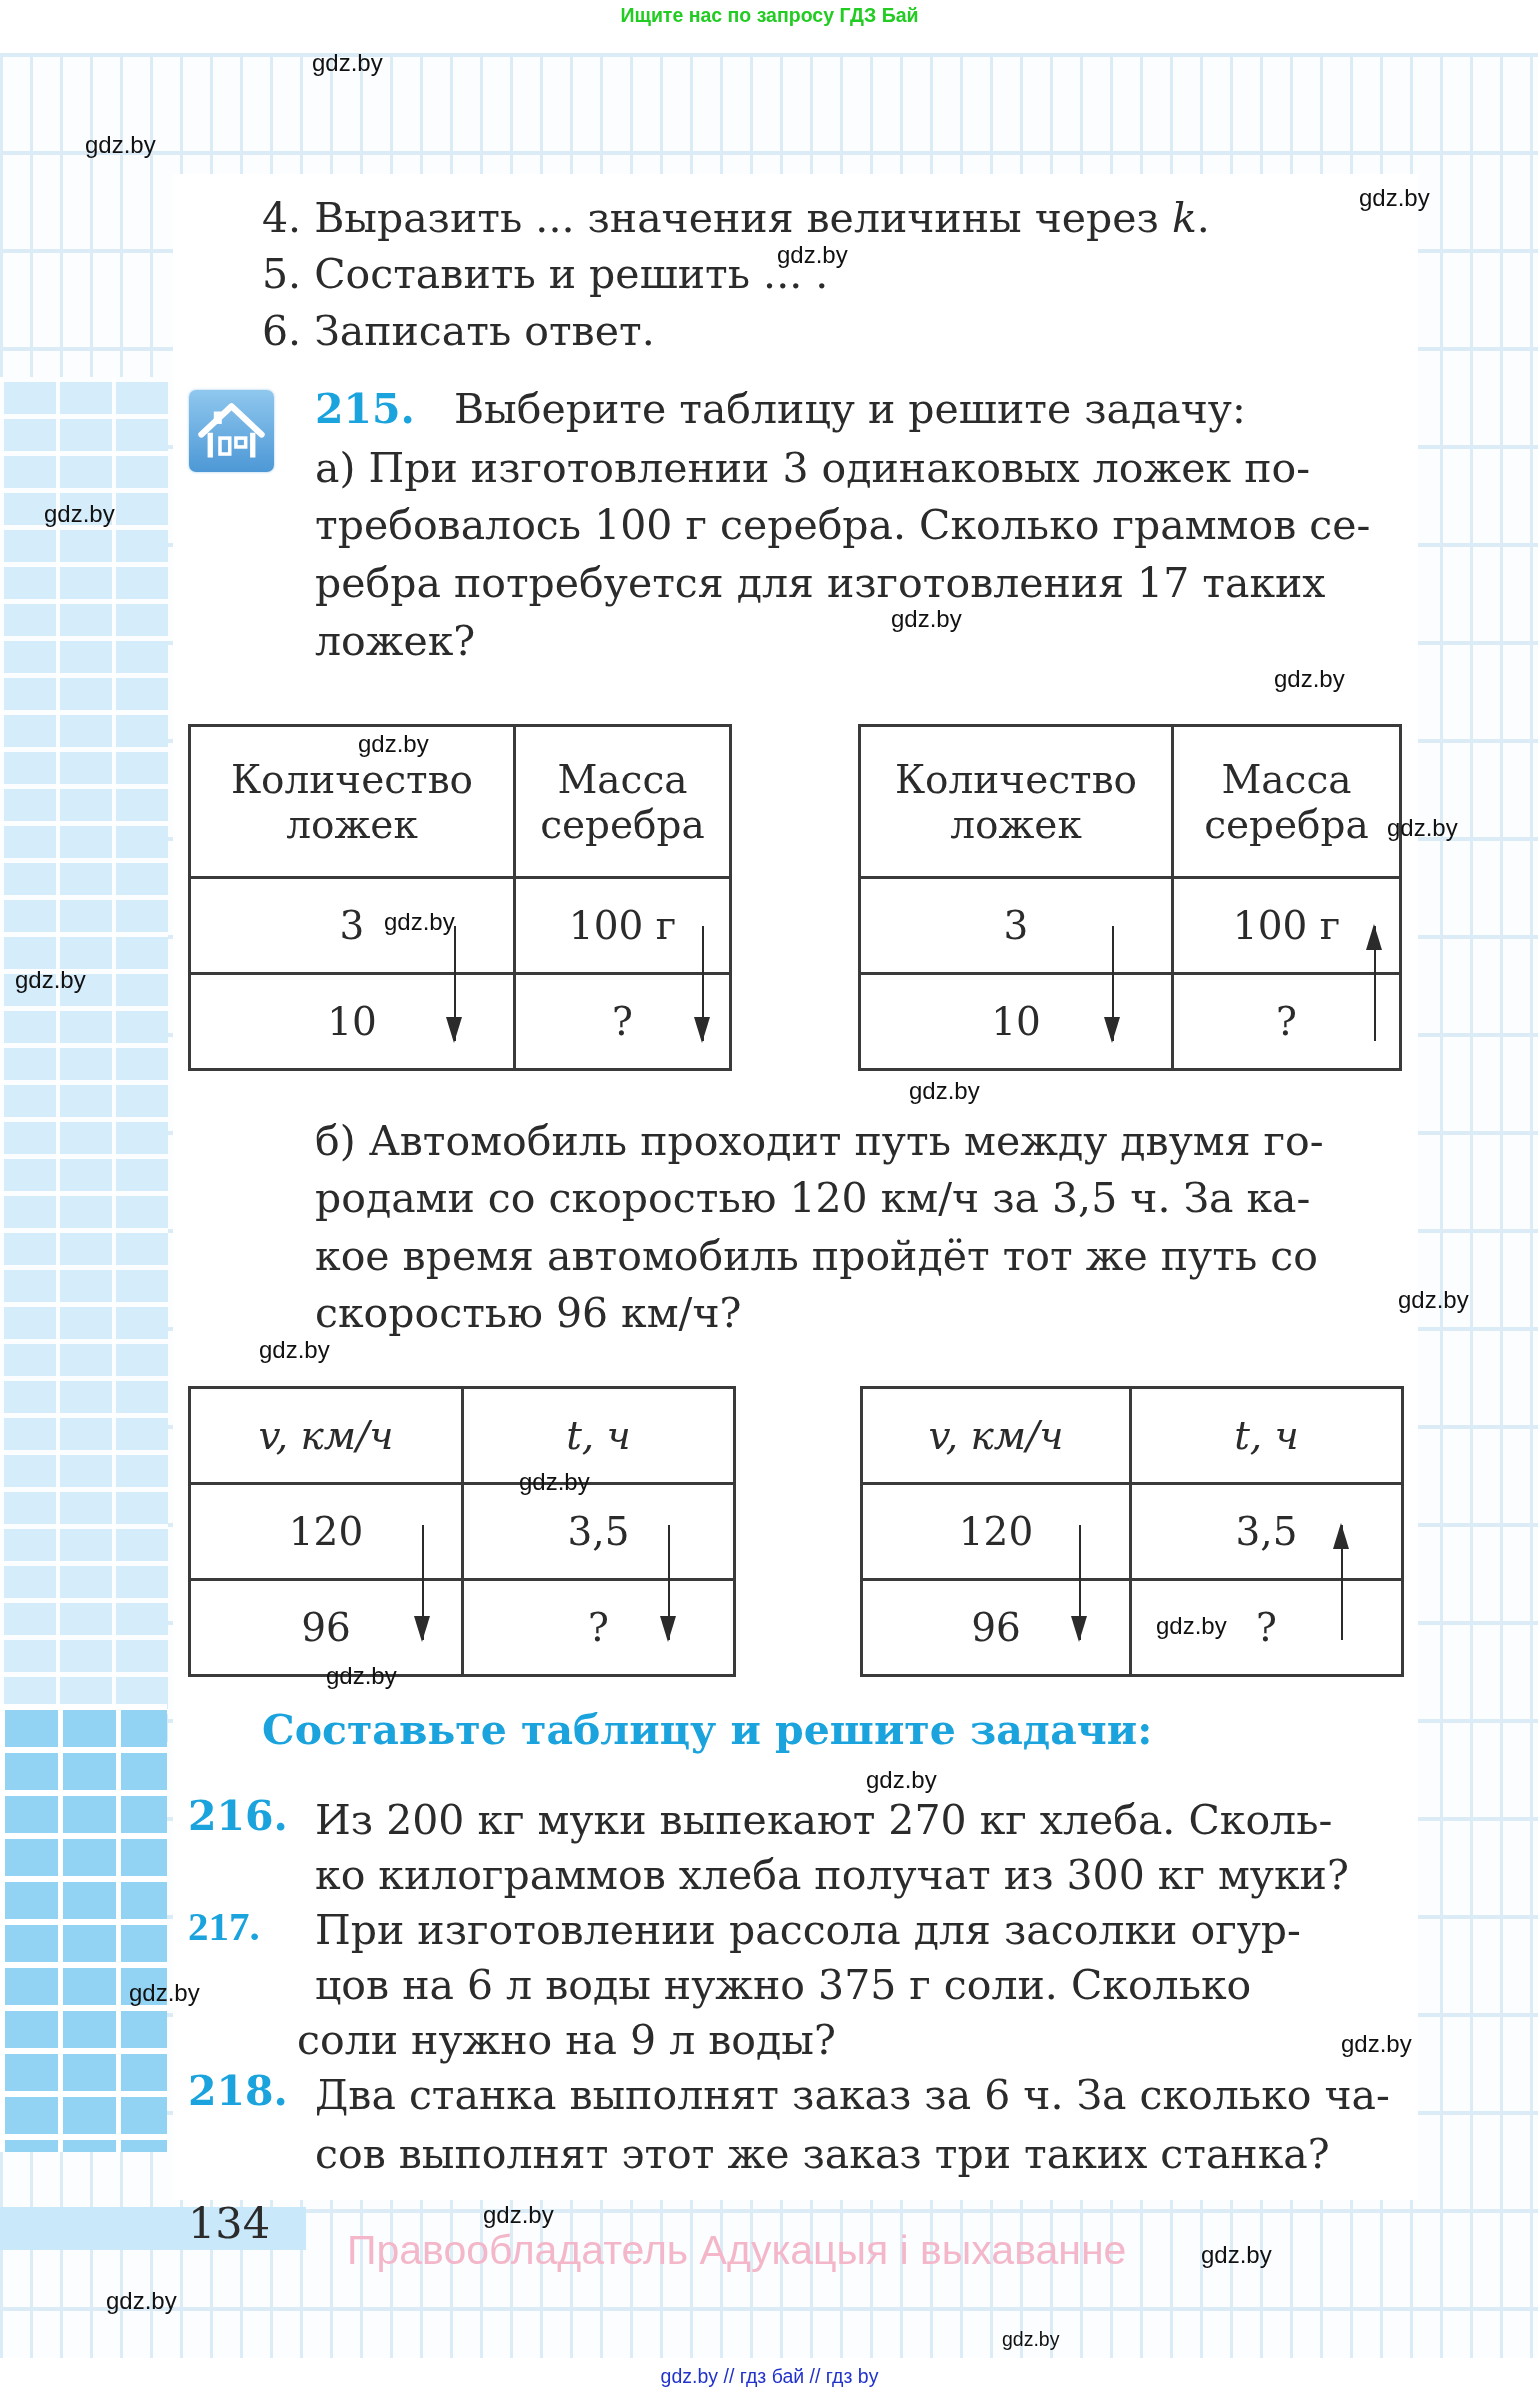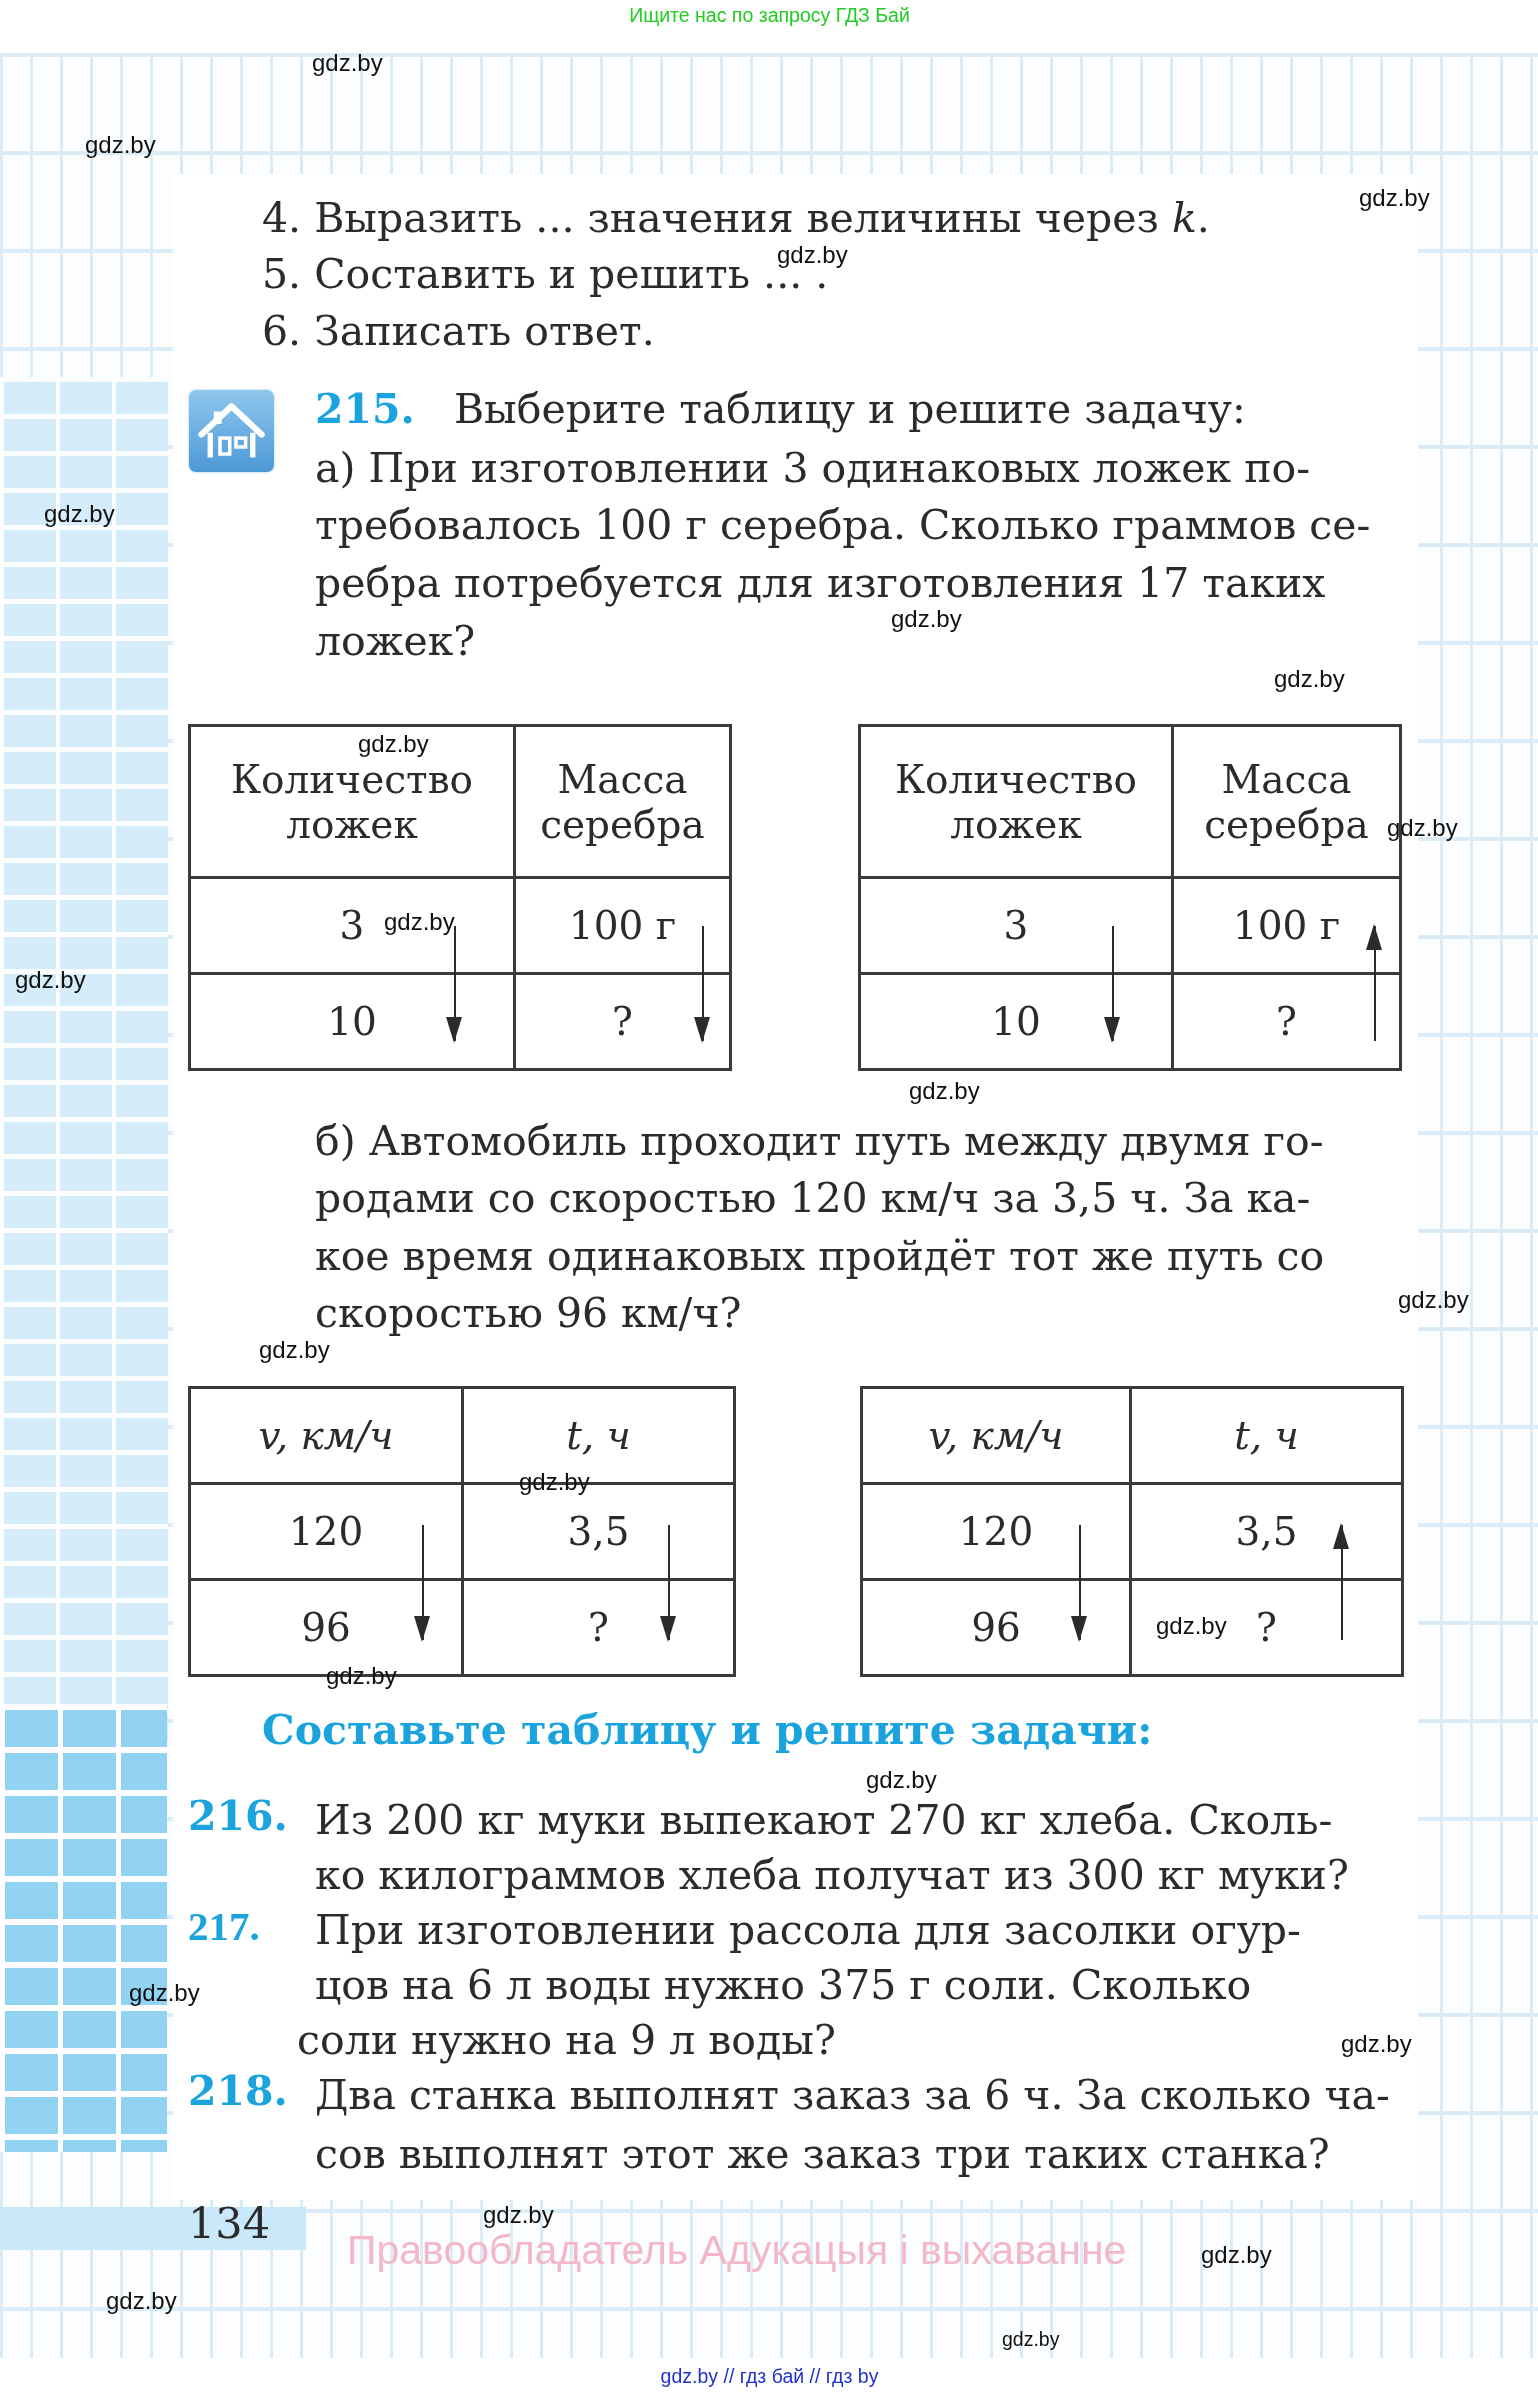--- a/index.html
+++ b/index.html
@@ -21,21 +21,21 @@
     background-size:56px 100%, 100% 37px; }
   .margin-dark { position:absolute; left:0; top:1704px; width:167px; height:448px;
     background-color:#92d3f3;
     background-image:
       linear-gradient(to right, #ffffff 5.3px, transparent 5.3px),
       linear-gradient(to bottom, #ffffff 6.2px, transparent 6.2px);
     background-size:58px 100%, 100% 43px; }
   .page-band { position:absolute; left:0; top:2207px; width:306px; height:43px; background:#c9e9fa; }
   .page-num { position:absolute; left:188px; top:2198px; font-size:43px; color:#2b2b2b; }
   .topnote { position:absolute; top:3.5px; left:0; width:1539px; text-align:center;
-    font-family:"Liberation Sans",sans-serif; font-size:19.5px; color:#22cc22; }
+    font-family:"Liberation Sans",sans-serif; font-size:19.5px; color:#22cc22;font-weight:bold; }
   .footer-links { position:absolute; top:2365px; left:0; width:1539px; text-align:center;
     font-family:"Liberation Sans",sans-serif; font-size:19.5px; color:#2233cc; }
   .copyright { position:absolute; top:2227px; left:347px; font-family:"Liberation Sans",sans-serif;
     font-size:41px; color:#f3b7c9; letter-spacing:0px; }
   .wm { position:absolute; font-family:"Liberation Sans",sans-serif; font-size:24px; color:#111; }
   .line { position:absolute; font-size:41px; line-height:57px; white-space:nowrap; }
   .num { color:#1aa3dd; font-weight:bold; }
   .task-num { position:absolute; left:188px; font-size:41px; font-weight:bold; color:#1aa3dd; }
   .heading-blue { position:absolute; left:262px; top:1706px; font-size:41px; font-weight:bold; color:#1aa3dd; }
   table.tb { position:absolute; border-collapse:collapse; }
@@ -134,21 +134,21 @@
     <td>10</td>
     <td>?</td>
   </tr>
 </tbody>
   </table>
 <div class="arrow down" style="left:1112px; top:926px; height:115px;"></div>
 <div class="arrow up" style="left:1374px; top:926px; height:115px;"></div>
 
 <div class="line" style="left:315px; top:1113px;">б) Автомобиль проходит путь между двумя го-</div>
 <div class="line" style="left:315px; top:1170px;">родами со скоростью 120 км/ч за 3,5 ч. За ка-</div>
-<div class="line" style="left:315px; top:1228px;">кое время одинаковых пройдёт тот же путь со</div>
+<div class="line" style="left:315px; top:1228px;">кое время автомобиль пройдёт тот же путь со</div>
 <div class="line" style="left:315px; top:1285px;">скоростью 96 км/ч?</div>
 
 <table class="tb" style="left:188px; top:1386px; width:548px;">
   <tbody>
       <tr style="height:96px;">
     <td style="width:270px; font-style:italic;">v, км/ч</td>
     <td style="font-style:italic;">t, ч</td>
   </tr>
   <tr style="height:96px;">
     <td>120</td>

